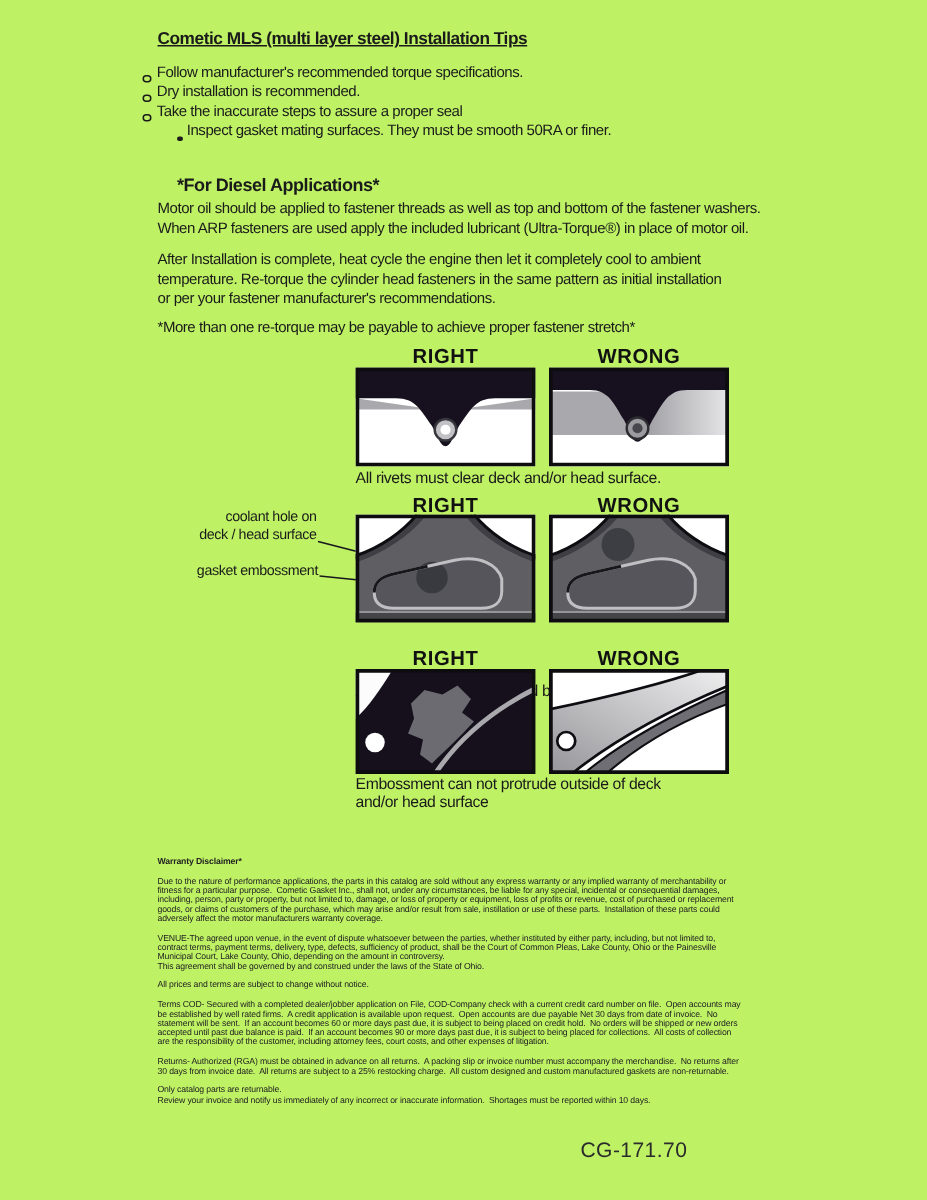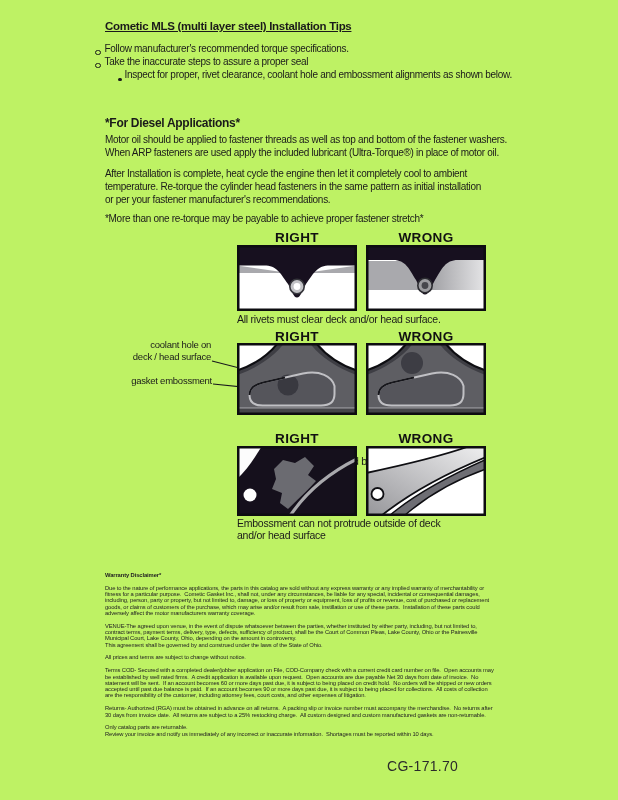--- a/index.html
+++ b/index.html
@@ -46,29 +46,33 @@
 
   <div class="abs title">Cometic MLS (multi layer steel) Installation Tips</div>
 
   <div class="abs bullets body-text">
     <div class="b-row">
       <span class="marker-o"></span>
       <span>Follow manufacturer's recommended torque specifications.</span>
     </div>
     <div class="b-row">
       <span class="marker-o"></span>
+      <span>Dry installation is recommended.</span>
+    </div>
+    <div class="b-row">
+      <span class="marker-o"></span>
       <span>Take the inaccurate steps to assure a proper seal</span>
     </div>
     <div class="b-row sub">
       <span class="marker-f"></span>
-      <span>Inspect for proper, rivet clearance, coolant hole and embossment alignments as shown below.</span>
+      <span>Inspect gasket mating surfaces.  They must be smooth 50RA or finer.</span>
     </div>
   </div>
 
-  <div class="abs h2" style="left:105px;top:116px;">*For Diesel Applications*</div>
+  <div class="abs h2" style="left:118px;top:116px;">*For Diesel Applications*</div>
   <div class="abs body-text lines" style="left:105px;top:133px;width:440px;">Motor oil should be applied to fastener threads as well as top and bottom of the fastener washers.
 When ARP fasteners are used apply the included lubricant (Ultra-Torque®) in place of motor oil.</div>
   <div class="abs body-text lines" style="left:105px;top:167px;width:440px;">After Installation is complete, heat cycle the engine then let it completely cool to ambient
 temperature. Re-torque the cylinder head fasteners in the same pattern as initial installation
 or per your fastener manufacturer's recommendations.</div>
   <div class="abs body-text" style="left:105px;top:212px;width:440px;">*More than one re-torque may be payable to achieve proper fastener stretch*</div>
 
   <div class="abs diag-label" style="left:237px;top:230px;">RIGHT</div>
   <div class="abs diag-label" style="left:366px;top:230px;">WRONG</div>
 

